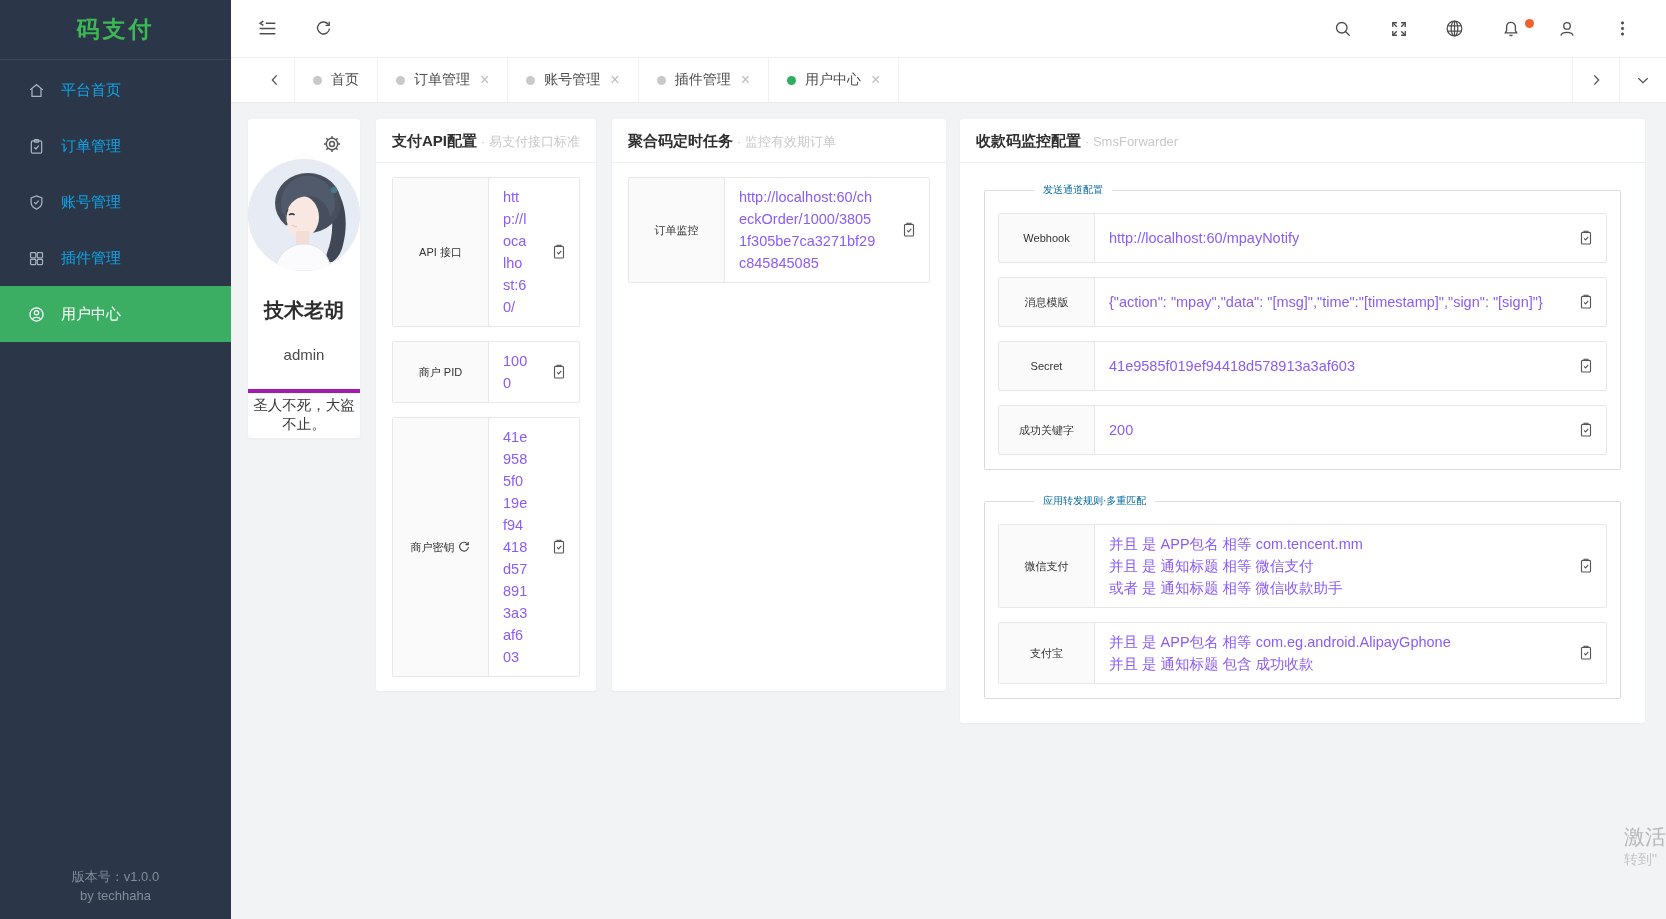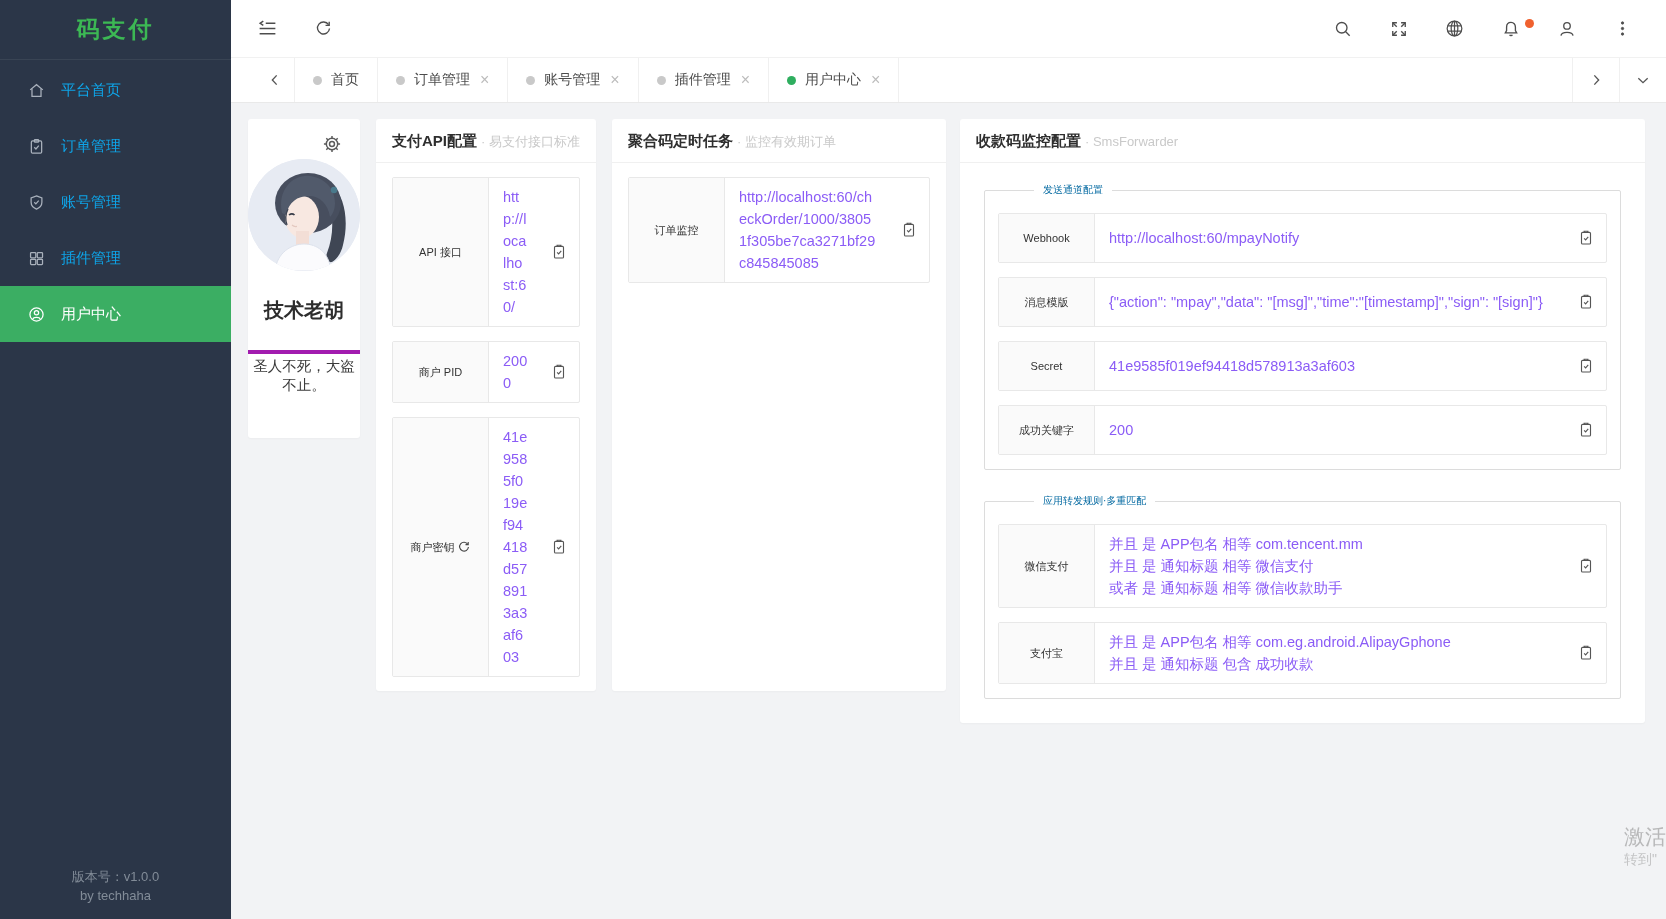--- a/index.html
+++ b/index.html
@@ -299,20 +299,21 @@
               <path d="M34 54 C29 30 46 15 62 17 C77 19 87 30 87 44 C87 50 85 55 82 58 C80 45 72 37 61 37 C49 37 41 43 38 56 Z" fill="#515a6b"></path>
               <path d="M40 50 q-4 8 -1 16" stroke="#3f4654" stroke-width="1.4" fill="none"></path>
               <path d="M41 56 q3 -2.4 5.5 0" stroke="#383d49" stroke-width="1.6" fill="none"></path>
               <path d="M44 66 q2 2 5 1.4" stroke="#e4c9c0" stroke-width="1.2" fill="none"></path>
               <rect x="48" y="72" width="13" height="16" fill="#f3ded6"></rect>
               <circle cx="86" cy="31" r="3.2" fill="#4a7a8c"></circle>
               <path d="M27 112 C29 93 44 85 56 85 C69 85 81 93 83 112 Z" fill="#fbfbfd" stroke="#dde2ec" stroke-width="1"></path>
             </svg>
           </div>
           <div class="p-name">技术老胡</div>
+          <div class="p-user">admin</div>
           <div class="p-motto">圣人不死，大盗不止。</div>
         </div>
 
         <div class="card">
           <div class="card-hd">
             <span>支付API配置</span><span class="sub">· 易支付接口标准</span>
           </div>
           <div class="card-bd">
             <div class="frow">
               <div class="flabel">API 接口</div>
@@ -320,21 +321,21 @@
               <button class="copy-btn">
                 <svg viewBox="0 0 24 24" width="18" height="18" fill="none" stroke-width="1.5">
                     <rect x="6" y="4.5" width="12" height="15.5" rx="1.5"></rect>
                     <path d="M9.5 4.5 V3 H14.5 V4.5"></path>
                     <path d="M9.5 12.5 l2 2 3.5-4"></path>
                   </svg>
               </button>
             </div>
             <div class="frow">
               <div class="flabel">商户 PID</div>
-              <div class="fvalue">2000</div>
+              <div class="fvalue">1000</div>
               <button class="copy-btn">
                 <svg viewBox="0 0 24 24" width="18" height="18" fill="none" stroke-width="1.5">
                     <rect x="6" y="4.5" width="12" height="15.5" rx="1.5"></rect>
                     <path d="M9.5 4.5 V3 H14.5 V4.5"></path>
                     <path d="M9.5 12.5 l2 2 3.5-4"></path>
                   </svg>
               </button>
             </div>
             <div class="frow">
               <div class="flabel">

